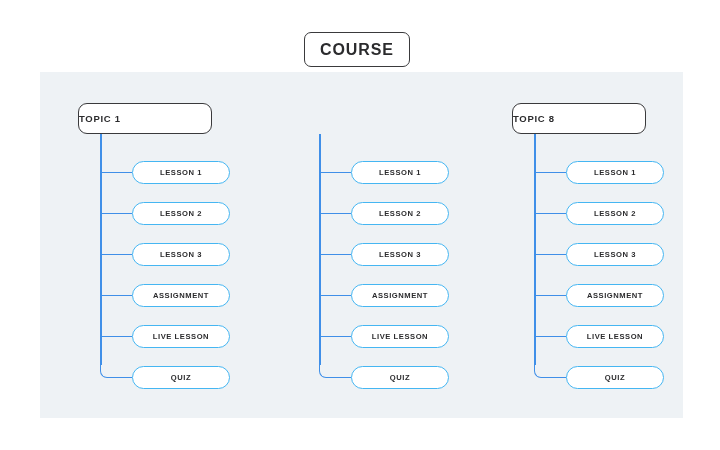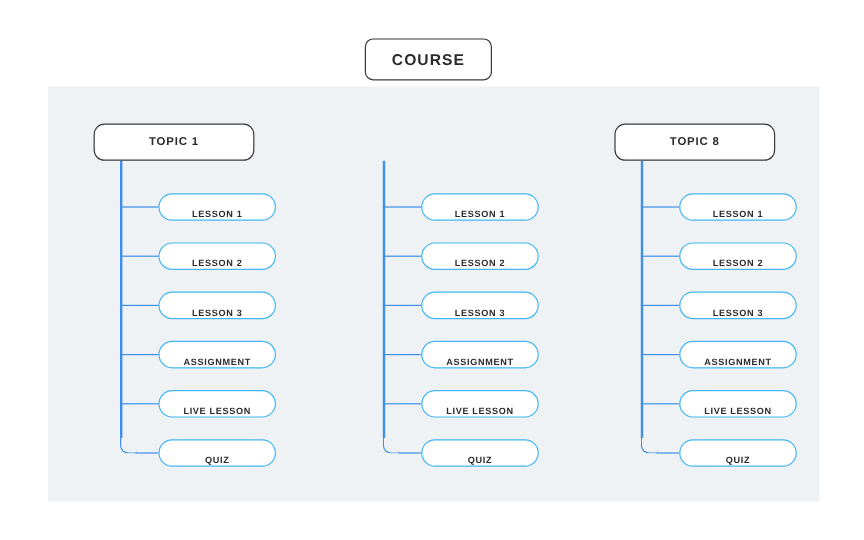--- a/index.html
+++ b/index.html
@@ -31,21 +31,21 @@
     box-sizing: border-box;
     background: #ffffff;
     border: 1.6px solid #3a3a3c;
     border-radius: 7px;
     display: flex;
     align-items: center;
     justify-content: center;
     z-index: 5;
   }
   .course-node .label {
-    font-size: 13px;
+    font-size: 16px;
     font-weight: 700;
     letter-spacing: 0.9px;
     color: #2b2b2d;
     white-space: nowrap;
   }
 
   
   .panel {
     position: absolute;
     left: 40px;
@@ -73,21 +73,21 @@
     left: 0;
     top: 0;
     width: 134px;
     height: 31px;
     box-sizing: border-box;
     background: #ffffff;
     border: 1.7px solid #3a3a3c;
     border-radius: 9px;
     display: flex;
     align-items: center;
-    justify-content: center;
+    justify-content: flex-start;
     z-index: 4;
   }
   .topic-node .label {
     font-size: 9.5px;
     font-weight: 600;
     letter-spacing: 0.7px;
     color: #2b2b2d;
     white-space: nowrap;
   }
 
@@ -128,21 +128,21 @@
     position: absolute;
     left: 54px;
     top: 0;
     width: 98px;
     height: 23px;
     box-sizing: border-box;
     background: #ffffff;
     border: 1.5px solid #45b6f2;
     border-radius: 12px;
     display: flex;
-    align-items: flex-end;
+    align-items: center;
     justify-content: center;
   }
   .pill .label {
     font-size: 7.6px;
     font-weight: 600;
     letter-spacing: 0.55px;
     color: #2b2b2d;
     white-space: nowrap;
   }
 

